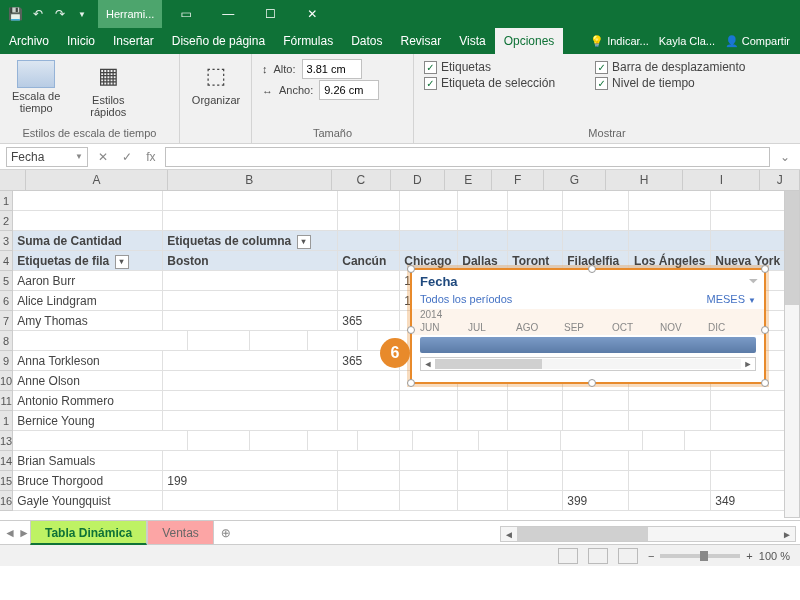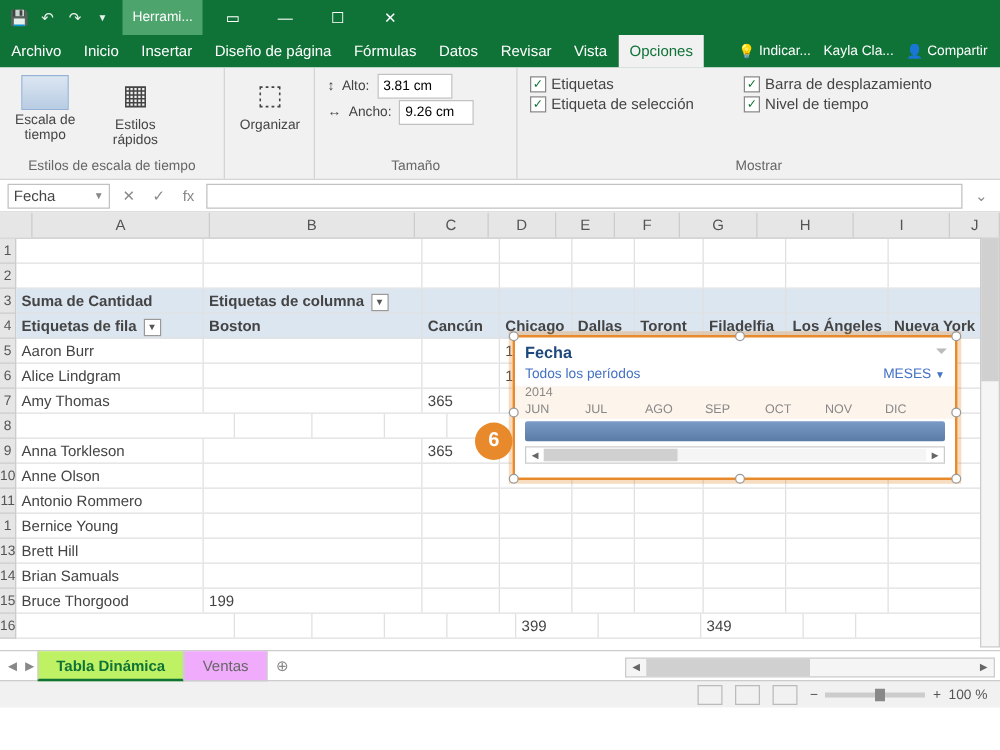--- a/index.html
+++ b/index.html
@@ -38,21 +38,21 @@
 .rownums{width:28px;background:#e6e6e6}
 .rownums .rn{height:20px;border-bottom:1px solid #ccc;border-right:1px solid #ccc;text-align:center;font-size:11px;color:#555;line-height:20px}
 .cells{position:relative;flex:1}
 .row{display:flex;height:20px;border-bottom:1px solid #e0e0e0}
 .row .c{border-right:1px solid #e0e0e0;padding:0 4px;font-size:12px;line-height:20px;white-space:nowrap;overflow:hidden}
 .hdr{background:#dce6f1;font-weight:bold}
 .filter{display:inline-block;width:14px;height:14px;border:1px solid #999;background:#fff;font-size:8px;text-align:center;line-height:12px;color:#555;margin-left:2px;vertical-align:middle}
 .sheettabs{height:24px;border-top:1px solid #ccc;display:flex;align-items:center;padding-left:30px;gap:0;font-size:12px;background:#fff}
 .sheettabs .stab{padding:0 14px;height:24px;line-height:24px;border:1px solid #ccc;border-top:none;color:#0f7237;cursor:pointer}
 .sheettabs .stab.active{background:#bef264;border-bottom:2px solid #0f7237;font-weight:bold}
-.sheettabs .stab.inactive{background:#f0abfc;color:#666}
+.sheettabs .stab.inactive{background:#fca5a5;color:#666}
 .sheettabs .addsheet{width:24px;text-align:center;color:#888;cursor:pointer}
 .sheettabs .harrows{position:absolute;left:4px;display:flex;gap:2px;color:#888}
 .statusbar{height:22px;background:#f1f1f1;border-top:1px solid #ccc;display:flex;align-items:center;justify-content:flex-end;padding:0 10px;gap:10px;font-size:11px;color:#555}
 .statusbar .vbtn{width:20px;height:16px;border:1px solid #bbb;display:inline-block}
 .statusbar .zoom{display:flex;align-items:center;gap:6px}
 .statusbar .zslider{width:80px;height:4px;background:#ccc;position:relative}
 .statusbar .zslider::after{content:"";position:absolute;left:50%;top:-3px;width:8px;height:10px;background:#888}
 .timeline{position:absolute;left:410px;top:98px;width:356px;height:116px;background:#fff;border:2px solid #e88a2b;box-shadow:0 0 0 3px rgba(232,138,43,.3)}
 .timeline .thead{display:flex;justify-content:space-between;padding:4px 8px;font-size:13px;color:#1f497d;font-weight:bold}
 .timeline .tsub{display:flex;justify-content:space-between;padding:0 8px 4px;font-size:11px;color:#4472c4}
@@ -358,21 +358,20 @@
           <div class="c" style="width: 62px;"></div>
           <div class="c" style="width: 58px;"></div>
           <div class="c" style="width: 50px;"></div>
           <div class="c" style="width: 55px;"></div>
           <div class="c" style="width: 66px;"></div>
           <div class="c" style="width: 82px;"></div>
           <div class="c" style="width: 82px;"></div>
           <div class="c" style="width: 42px;"></div>
         </div>
         <div class="row ">
-          <div class="c" style="width: 150px;">Brett Hill</div>
           <div class="c" style="width: 175px;"></div>
           <div class="c" style="width: 62px;"></div>
           <div class="c" style="width: 58px;"></div>
           <div class="c" style="width: 50px;"></div>
           <div class="c" style="width: 55px;"></div>
           <div class="c" style="width: 66px;"></div>
           <div class="c" style="width: 82px;"></div>
           <div class="c" style="width: 82px;"></div>
           <div class="c" style="width: 42px;"></div>
         </div>
@@ -394,20 +393,21 @@
           <div class="c" style="width: 62px;"></div>
           <div class="c" style="width: 58px;"></div>
           <div class="c" style="width: 50px;"></div>
           <div class="c" style="width: 55px;"></div>
           <div class="c" style="width: 66px;"></div>
           <div class="c" style="width: 82px;"></div>
           <div class="c" style="width: 82px;"></div>
           <div class="c" style="width: 42px;"></div>
         </div>
         <div class="row ">
+          <div class="c" style="width: 150px;">Gayle Youngquist</div>
           <div class="c" style="width: 175px;"></div>
           <div class="c" style="width: 62px;"></div>
           <div class="c" style="width: 58px;"></div>
           <div class="c" style="width: 50px;"></div>
           <div class="c" style="width: 55px;"></div>
           <div class="c" style="width: 66px;">399</div>
           <div class="c" style="width: 82px;"></div>
           <div class="c" style="width: 82px;">349</div>
           <div class="c" style="width: 42px;"></div>
         </div>

